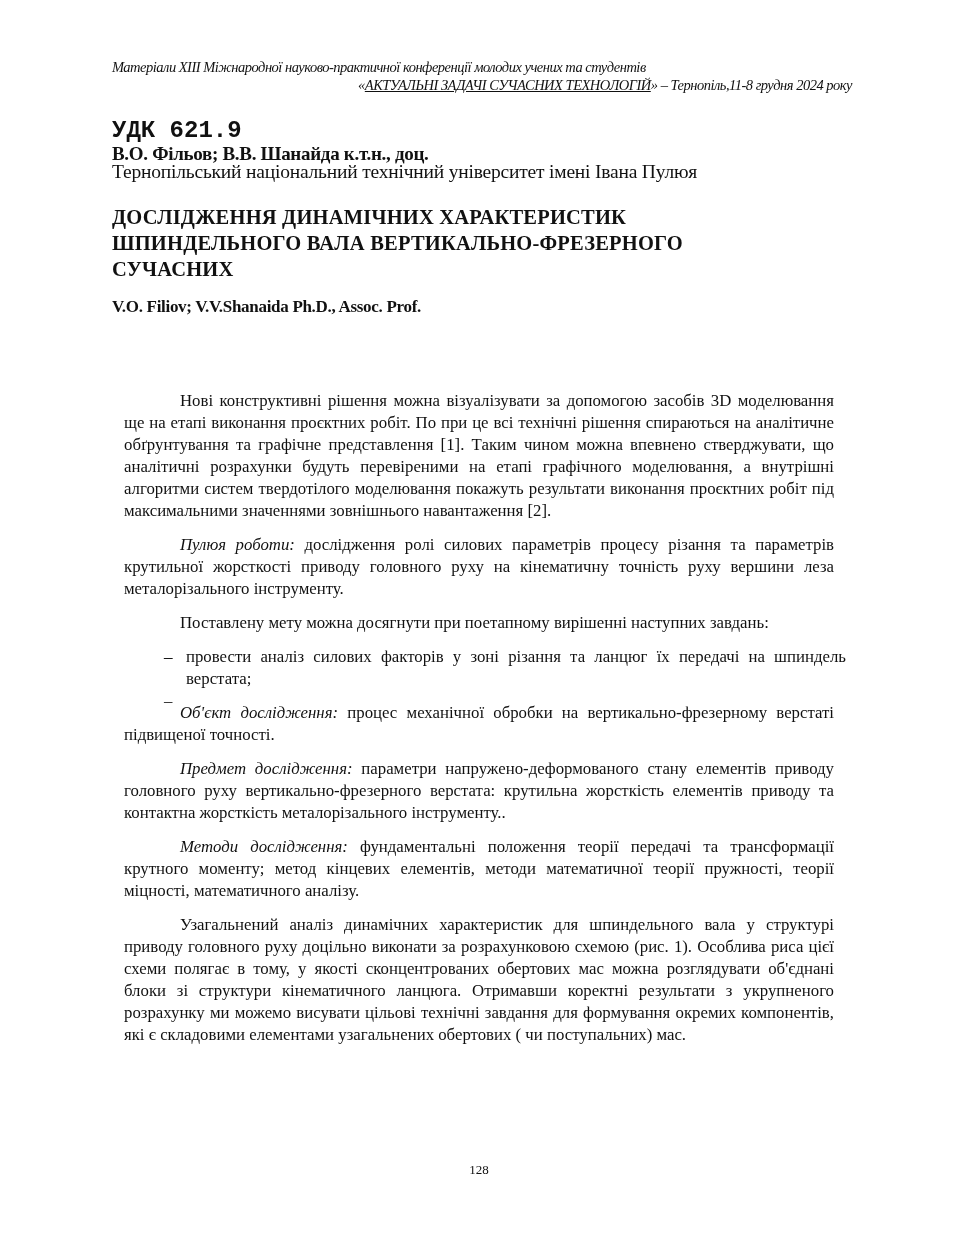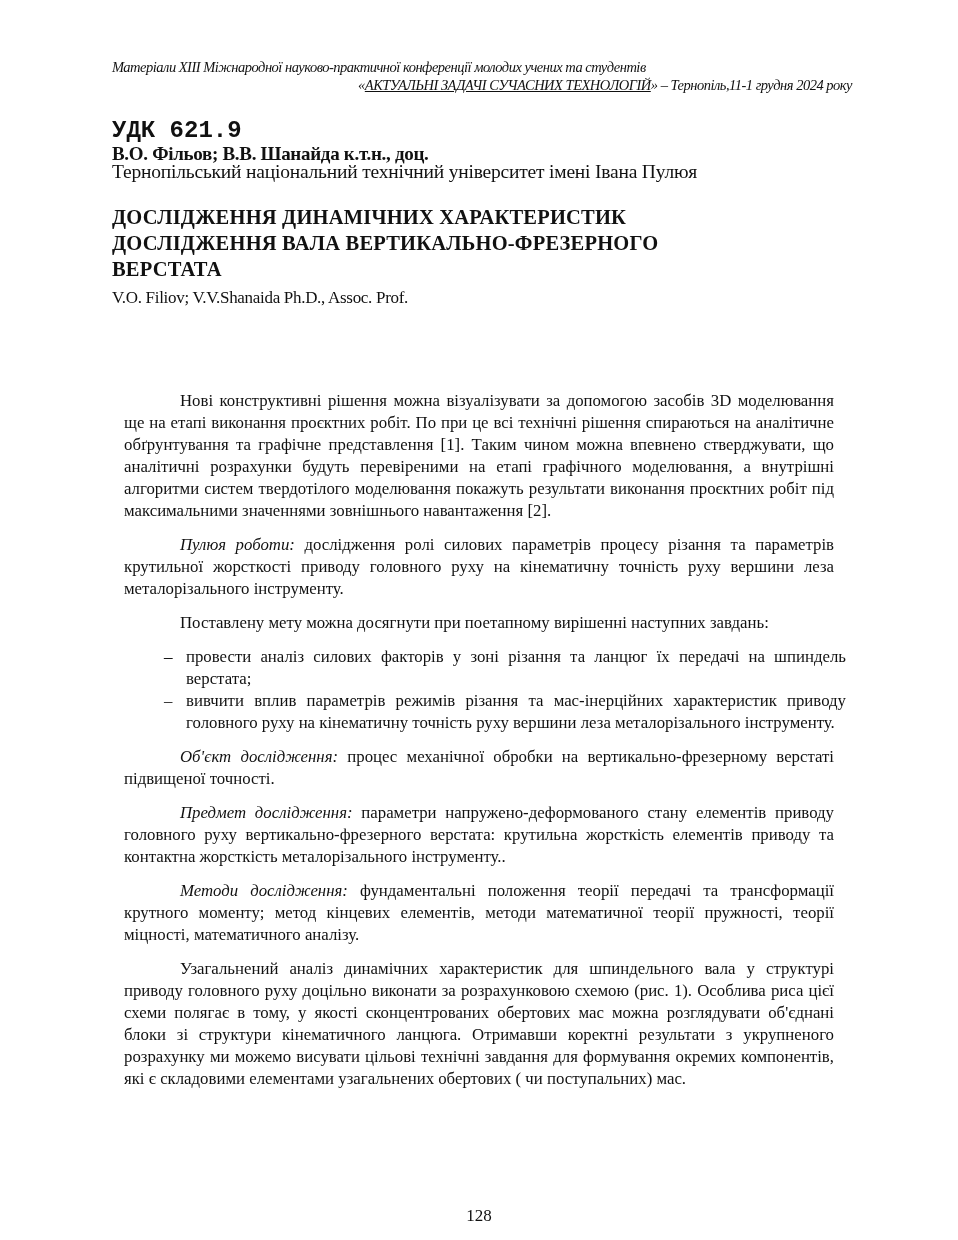--- a/index.html
+++ b/index.html
@@ -9,64 +9,64 @@
   .running-head { position: absolute; left: 112px; top: 58px; width: 740px;
                   font-style: italic; font-size: 14.5px; line-height: 18px; letter-spacing: -0.5px; }
   .running-head .l1 { text-align: left; }
   .running-head .l2 { text-align: right; }
   .running-head u { text-decoration: underline; }
   .udk { position: absolute; left: 112px; top: 117px; font-weight: bold; font-size: 24px; font-family: Liberation Mono, monospace; }
   .authors-ua { position: absolute; left: 112px; top: 143px; font-weight: bold; font-size: 19px; letter-spacing: -0.3px; }
   .univ { position: absolute; left: 112px; top: 161px; font-size: 19.5px; letter-spacing: -0.2px; }
   .title-ua { position: absolute; left: 112px; top: 204px; width: 740px; text-align: left;
               font-weight: bold; font-size: 20.5px; line-height: 26px; letter-spacing: 0.2px; }
-  .authors-en { position: absolute; left: 112px; top: 288px; font-weight: normal; font-size: 17px; letter-spacing: -0.3px; }
+  .authors-en { position: absolute; left: 112px; top: 297px; font-weight: bold; font-size: 17px; letter-spacing: -0.3px; }
   .title-en { position: absolute; left: 112px; top: 318px; width: 740px; font-weight: bold;
               font-size: 17px; line-height: 22px; letter-spacing: -0.2px; }
   .title-en .l1 { padding-left: 103px; }
   .title-en .l2 { padding-left: 122px; }
   .body-text { position: absolute; left: 112px; top: 378px; width: 734px;
                font-size: 16.8px; line-height: 22px; }
   .body-text p { margin: 12px; text-align: justify; text-indent: 56px; }
   .body-text i { font-style: italic; }
   .body-text ul { margin: 0; padding: 0; list-style: none; }
   .body-text li { position: relative; padding-left: 74px; text-align: justify; }
   .body-text li .dash { position: absolute; left: 52px; top: 0; }
-  .page-number { position: absolute; left: 0; top: 1162px; width: 958px; text-align: center; font-size: 17px; margin-top: 44px; }
+  .page-number { position: absolute; left: 0; top: 1162px; width: 958px; text-align: center; font-size: 13px; }
 </style>
 </head>
 <body>
 
 <div class="page">
 
   <div class="running-head">
     <div class="l1">Матеріали XIII Міжнародної науково-практичної конференції молодих учених та студентів</div>
-    <div class="l2"><span>«</span><u>АКТУАЛЬНІ ЗАДАЧІ СУЧАСНИХ ТЕХНОЛОГІЙ</u><span>» – Тернопіль,11-1 грудня 2024 року</span></div>
+    <div class="l2"><span>«</span><u>АКТУАЛЬНІ ЗАДАЧІ СУЧАСНИХ ТЕХНОЛОГІЙ</u><span>» – Тернопіль,11-8 грудня 2024 року</span></div>
   </div>
 
   <div class="udk">УДК 621.9</div>
   <div class="authors-ua">В.О. Фільов; В.В. Шанайда к.т.н., доц.</div>
   <div class="univ">Тернопільський національний  технічний університет імені Івана Пулюя</div>
 
   <div class="title-ua">
     <div>ДОСЛІДЖЕННЯ ДИНАМІЧНИХ ХАРАКТЕРИСТИК</div>
-    <div>ДОСЛІДЖЕННЯ ВАЛА ВЕРТИКАЛЬНО-ФРЕЗЕРНОГО</div>
-    <div>ВЕРСТАТА</div>
+    <div>ШПИНДЕЛЬНОГО ВАЛА ВЕРТИКАЛЬНО-ФРЕЗЕРНОГО</div>
+    <div>СУЧАСНИХ</div>
   </div>
 
   <div class="authors-en">V.O. Filiov; V.V.Shanaida Ph.D., Assoc. Prof.</div>
 
   <div class="body-text">
     <p>Нові конструктивні рішення можна візуалізувати за допомогою засобів 3D моделювання ще на етапі виконання проєктних робіт. По при це всі технічні рішення спираються на аналітичне обґрунтування та графічне представлення [1]. Таким чином можна впевнено стверджувати, що аналітичні розрахунки будуть перевіреними на етапі графічного моделювання, а внутрішні алгоритми систем твердотілого моделювання покажуть результати виконання проєктних робіт під максимальними значеннями зовнішнього навантаження [2].</p>
     <p><i>Пулюя роботи:</i><span> дослідження ролі силових параметрів процесу різання та параметрів крутильної жорсткості приводу головного руху на кінематичну точність руху вершини леза металорізального інструменту.</span></p>
     <p>Поставлену мету можна досягнути при поетапному вирішенні наступних завдань:</p>
     <ul>
       <li><span class="dash">–</span></li>
       <li><span class="dash">–</span><span>провести аналіз силових факторів у зоні різання та ланцюг їх передачі на шпиндель верстата;</span></li>
-      <li><span class="dash">–</span><span>вивчити вплив параметрів режимів різання та мас-інерційних характеристик приводу головного руху на кінематичну точність руху вершини леза металорізального інструменту.</span></li>
+      <li><span class="dash">–</span></li>
     </ul>
     <p><i>Об'єкт дослідження:</i><span> процес механічної обробки на вертикально-фрезерному верстаті підвищеної точності.</span></p>
     <p><i>Предмет дослідження:</i><span> параметри напружено-деформованого стану елементів приводу головного руху вертикально-фрезерного верстата: крутильна жорсткість елементів приводу та контактна жорсткість металорізального інструменту..</span></p>
     <p><i>Методи дослідження:</i><span> фундаментальні положення теорії передачі та трансформації крутного моменту; метод кінцевих елементів, методи математичної теорії пружності, теорії міцності, математичного аналізу.</span></p>
     <p>Узагальнений аналіз динамічних характеристик для шпиндельного вала у структурі приводу головного руху доцільно виконати за розрахунковою схемою (рис. 1). Особлива риса цієї схеми полягає в тому, у якості сконцентрованих обертових мас можна розглядувати об'єднані блоки зі структури кінематичного ланцюга. Отримавши коректні результати з укрупненого розрахунку ми можемо висувати цільові технічні завдання для формування окремих компонентів, які є складовими елементами узагальнених обертових ( чи поступальних) мас.</p>
   </div>
 
   <div class="page-number">128</div>
 </div>
 

